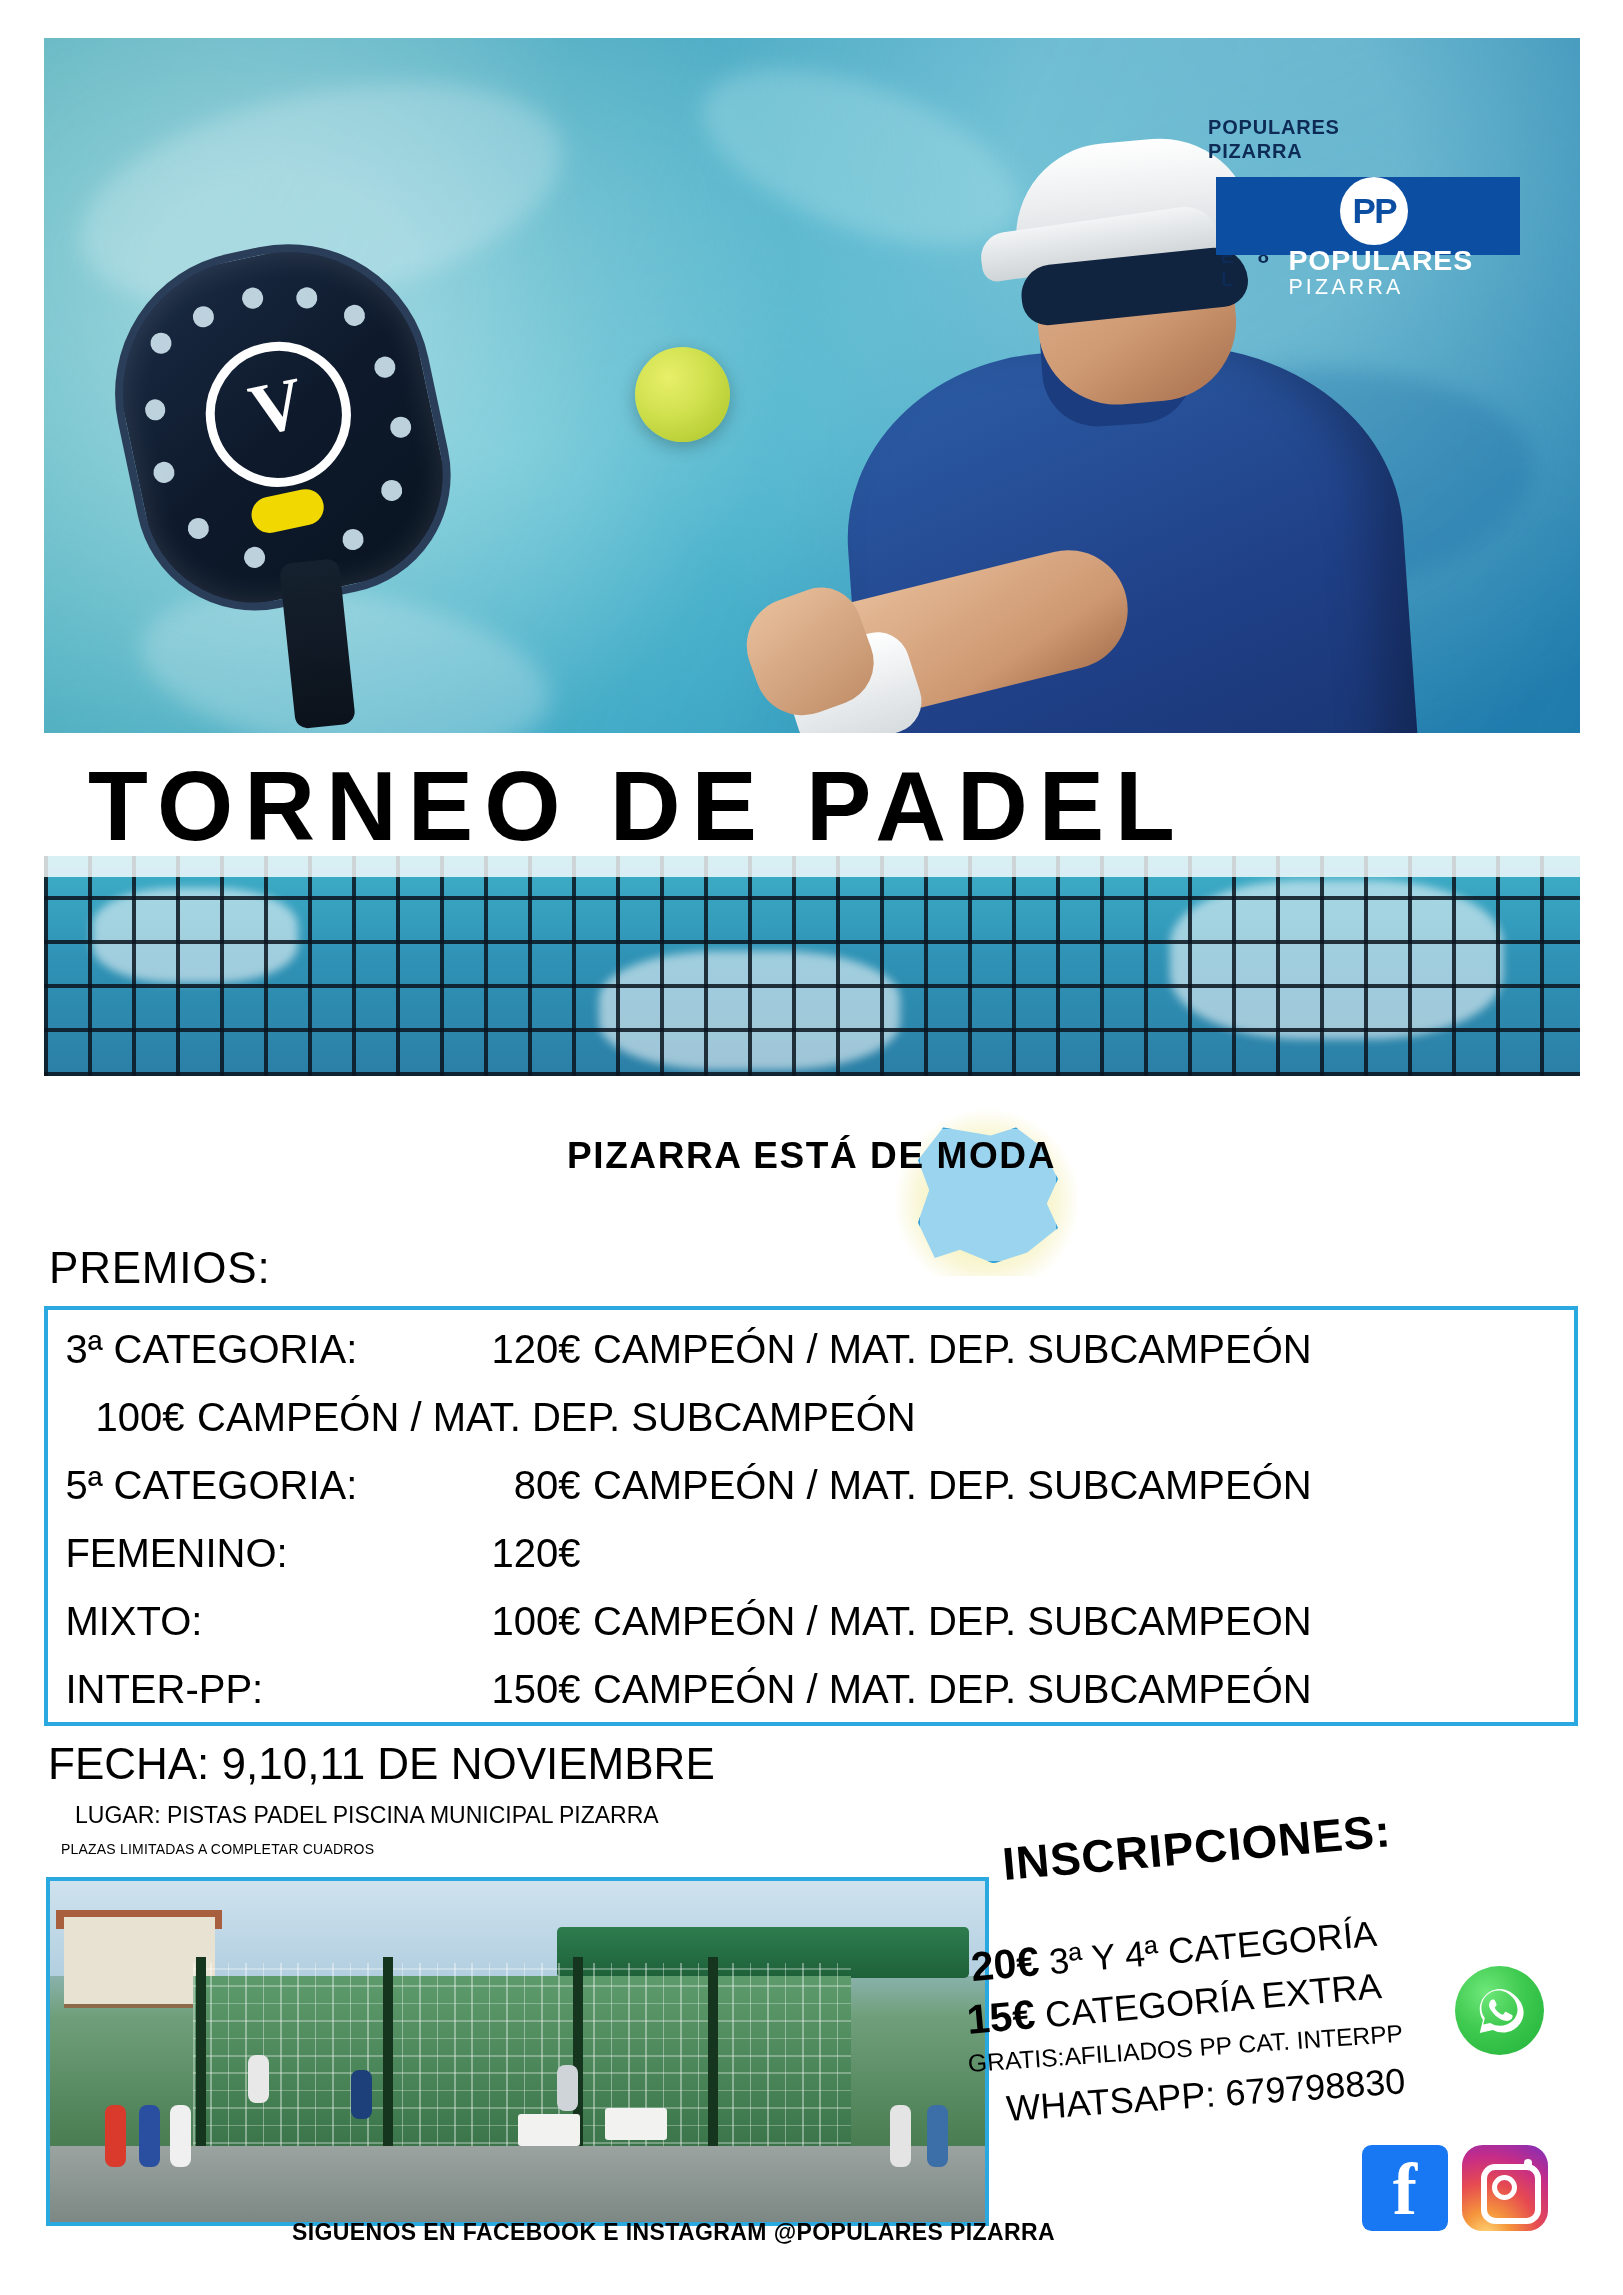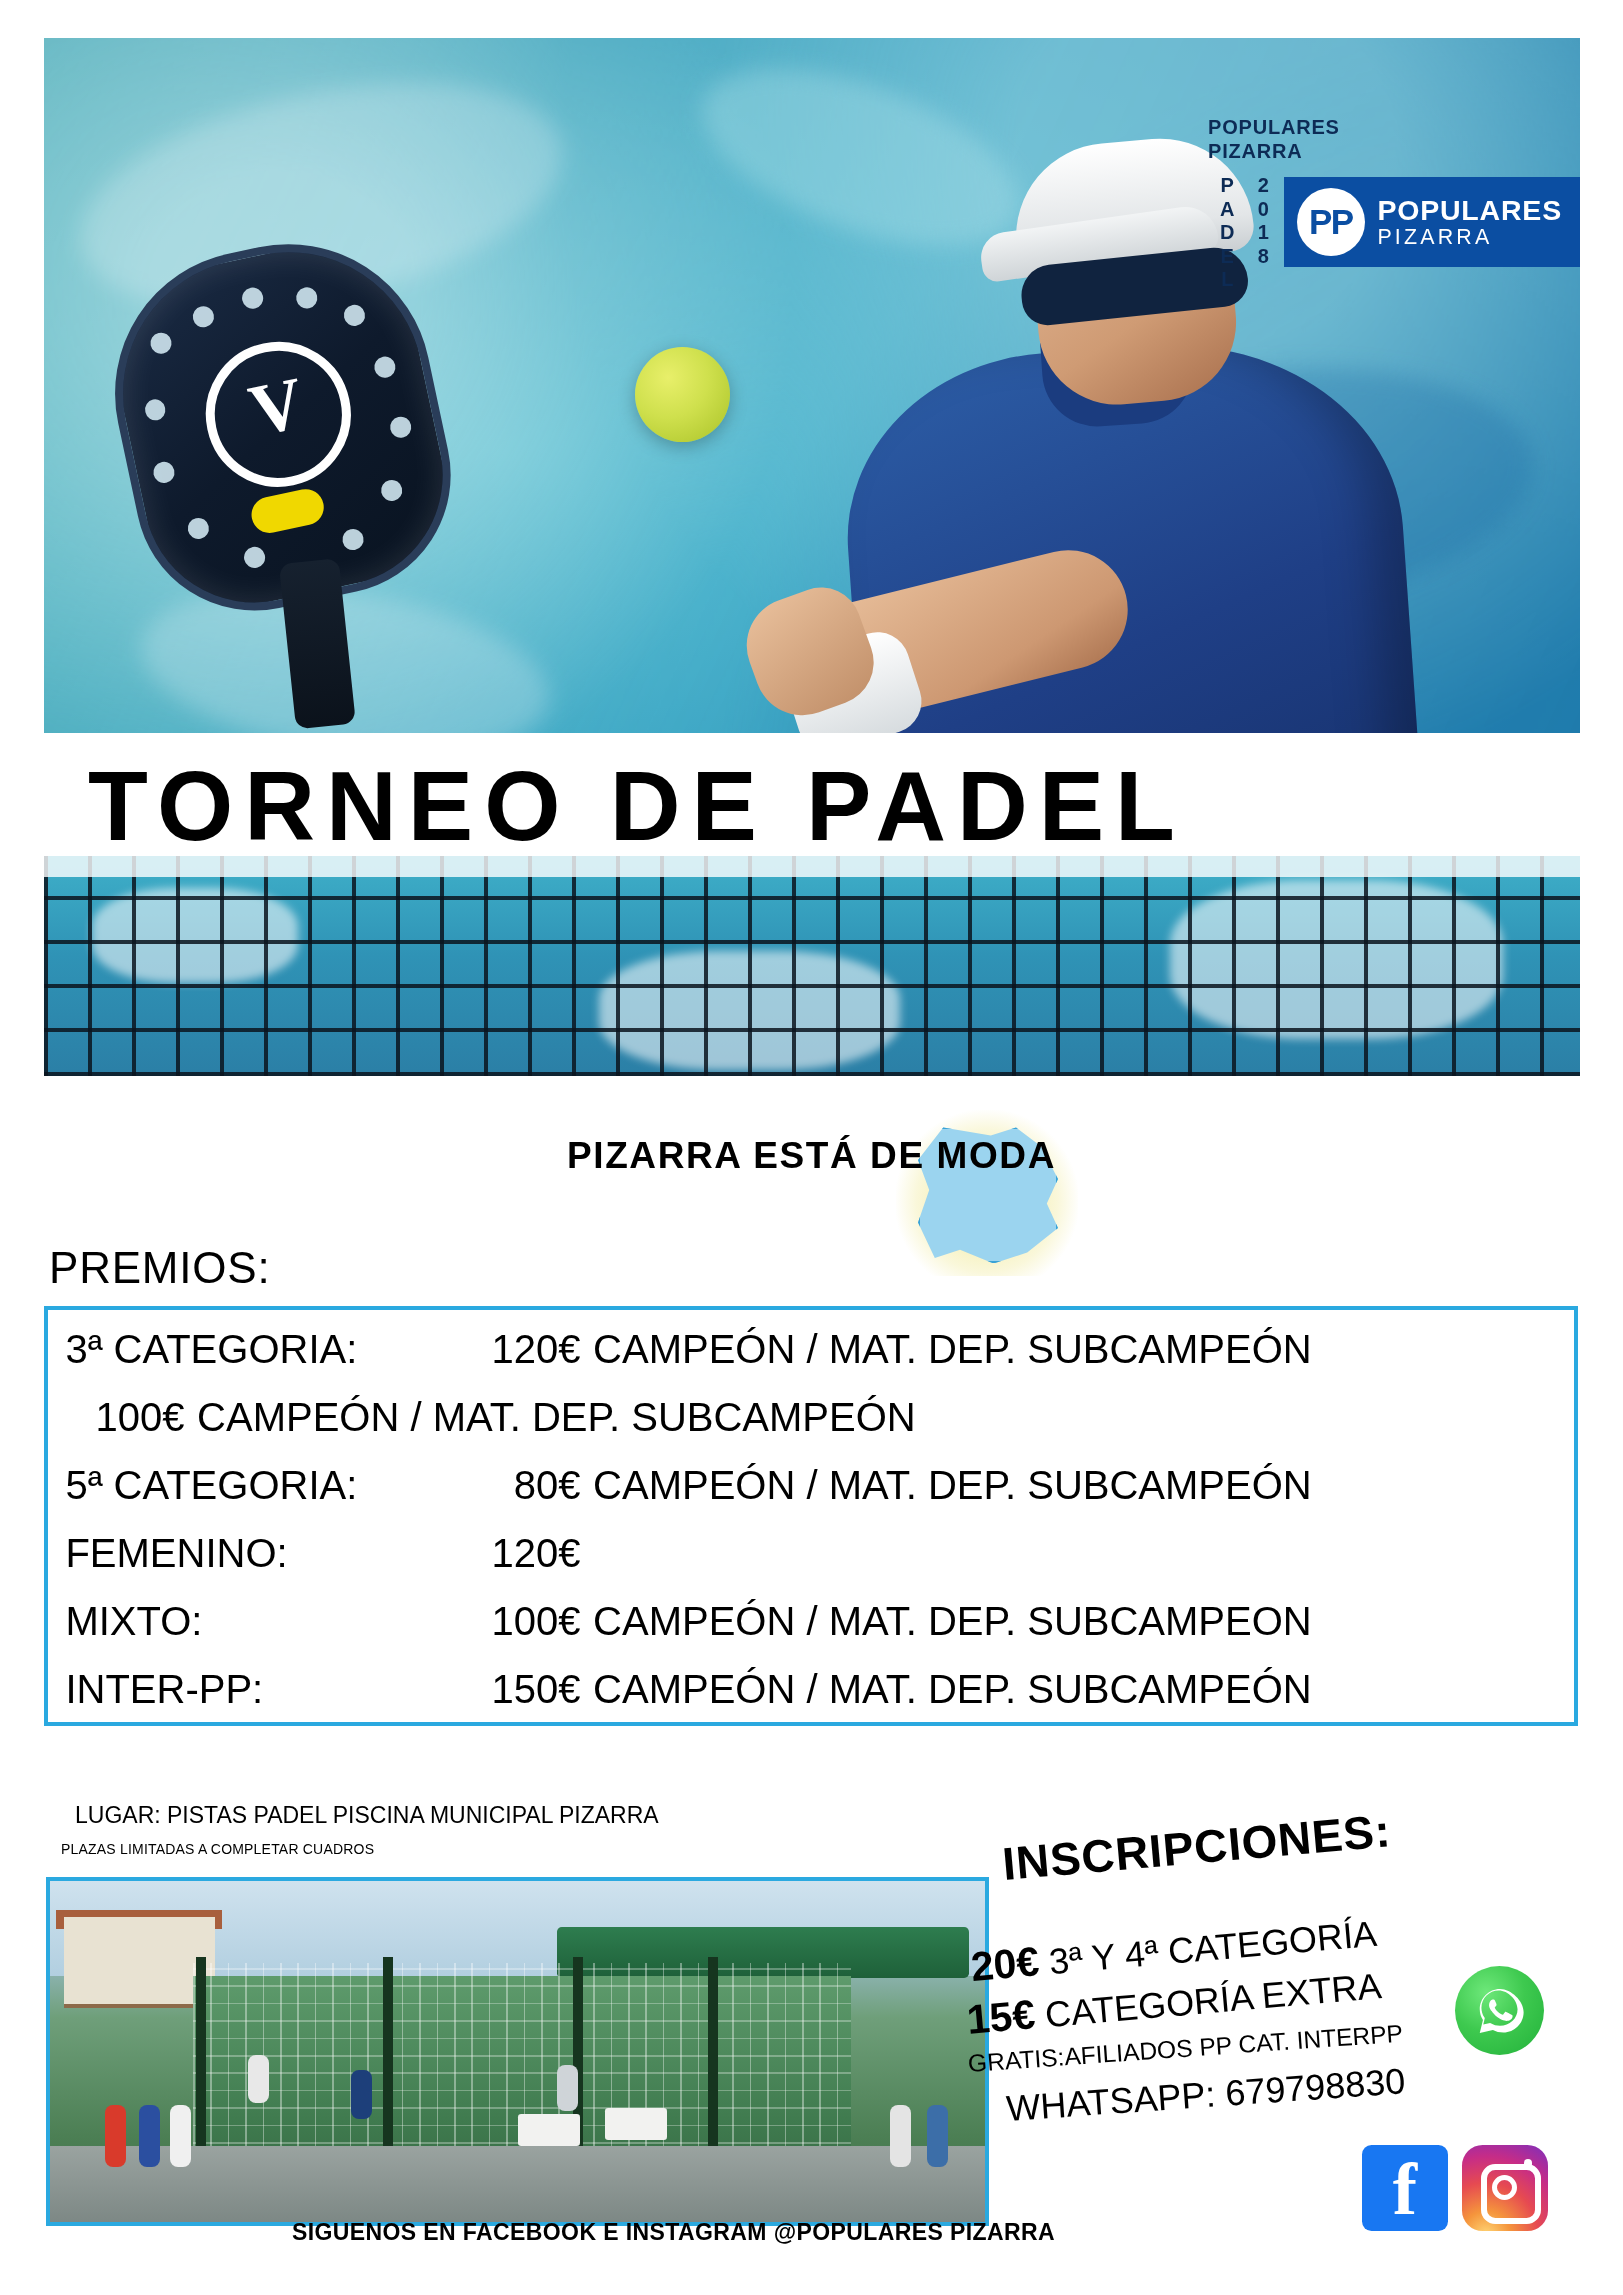--- a/index.html
+++ b/index.html
@@ -237,29 +237,30 @@
     top: 136px;
     width: 28.5px;
     color: #0d2b55;
     font-size: 20px;
     font-weight: bold;
     line-height: 1.18;
     text-align: center;
   }
   .pp-box {
     position: absolute;
-    left: 1240px;
+    left: 1172px;
     top: 139px;
     width: 304px;
-    height: 90px;
+    height: 78px;
     background: #0b4ea2;
     display: flex;
     align-items: center;
     padding-left: 12.7px;
     box-sizing: border-box;
+    flex-direction: column;
   }
   .pp-circle {
     width: 68px; height: 68px;
     border-radius: 50%;
     background: #ffffff;
     display: flex;
     align-items: center;
     justify-content: center;
     color: #0b4ea2;
     font-size: 35px;
@@ -705,20 +706,21 @@
       <span class="amt">100€</span>
       <span class="rest">CAMPEÓN / MAT. DEP. SUBCAMPEON</span>
     </div>
     <div class="prize-row">
       <span class="cat">INTER-PP:</span>
       <span class="amt">150€</span>
       <span class="rest">CAMPEÓN / MAT. DEP. SUBCAMPEÓN</span>
     </div>
   </div>
 
+  <div class="fecha">FECHA: 9,10,11 DE NOVIEMBRE</div>
   <div class="lugar">LUGAR: PISTAS PADEL PISCINA MUNICIPAL PIZARRA</div>
   <div class="plazas">PLAZAS LIMITADAS A COMPLETAR CUADROS</div>
 
   <div class="photo">
     <div class="sky"></div>
     <div class="roof"></div>
     <div class="building"></div>
     <div class="canopy"></div>
     <div class="court"></div>
     <div class="fence"></div>

